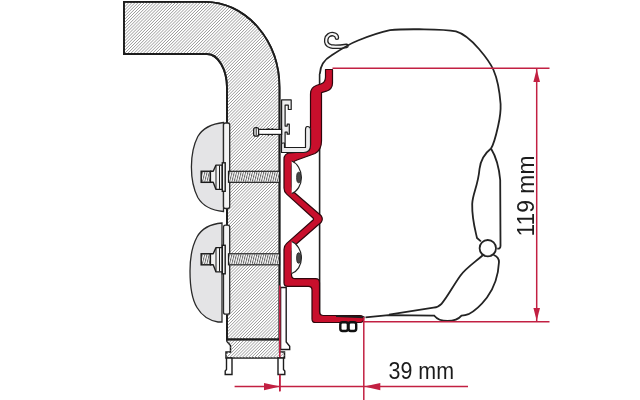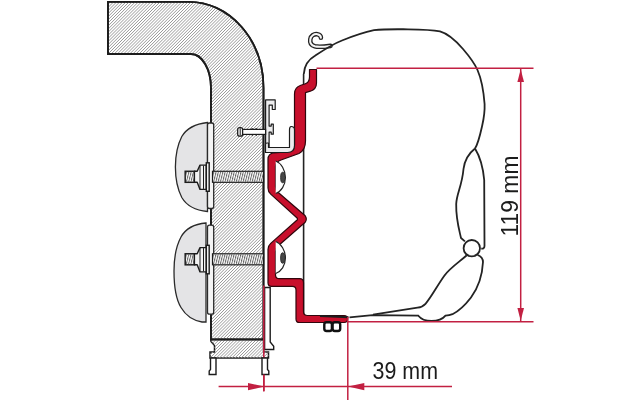--- a/index.html
+++ b/index.html
@@ -1,16 +1,16 @@
 <!DOCTYPE html>
 <html><head>
 <meta charset="utf-8">
 <style>
   html,body{margin:0;padding:0;background:#ffffff;}
-  #stage{width:580px;height:400px;position:relative;font-family:"Liberation Sans",sans-serif;}
+  #stage{width:580px;height:400px;position:relative;font-family:"Liberation Sans",sans-serif;padding-left:16px;}
 </style>
 </head>
 <body>
 <div id="stage">
 <svg width="640" height="400" viewBox="0 0 640 400" xmlns="http://www.w3.org/2000/svg">
   <defs>
     <clipPath id="wallclip">
       <path d="M108,1.8 L189,1.8 A74.5,86 0 0 1 263.5,87.8 L263.5,339.5 L211,339.5 L211,88 A20,34 0 0 0 191,54 L108,54 Z"></path>
       <path d="M211,339.5 L211,341.5 L214.5,345.5 L214.5,352 L210,352 L210,358 L268.5,358 L268.5,352 L263.5,352 L263.5,339.5 Z"></path>
     </clipPath>

